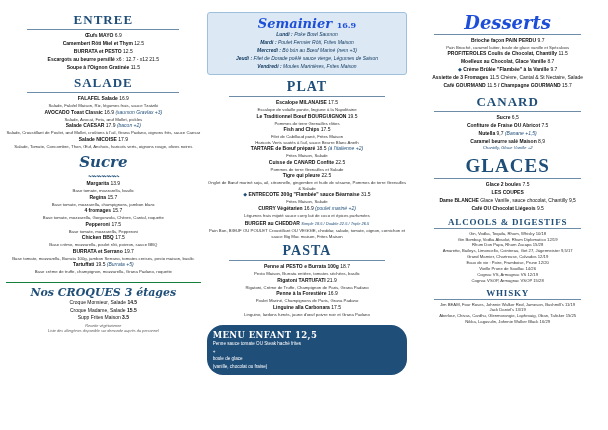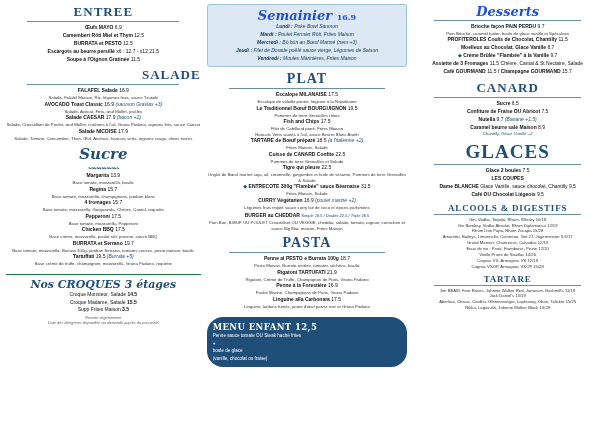--- a/index.html
+++ b/index.html
@@ -6,21 +6,21 @@
   html, body {
     width: 608px; height: 430px;
     font-family: "Liberation Sans", sans-serif;
     background: #ffffff;
     overflow: hidden;
   }
   .page {
     position: relative;
     width: 608px; height: 430px;
     background: #ffffff;
-    padding: 4px 6px;
+    padding: 12px 6px;
     display: flex;
     gap: 6px;
   }
   .col { display: flex; flex-direction: column; }
   .col-left  { width: 196px; }
   .col-mid   { width: 202px; }
   .col-right { width: 190px; }
 
   .script {
     font-family: "DejaVu Serif", serif;
@@ -109,21 +109,21 @@
       <div class="sect-title" style="font-size:13px;">ENTREE</div>
       <div class="rule"></div>
       <div class="item"><b>Œufs MAYO</b> <span>6.9</span></div>
       <div class="item"><b>Camembert Rôti Miel et Thym</b> <span>12.5</span></div>
       <div class="item"><b>BURRATA et PESTO</b> <span>12.5</span></div>
       <div class="item"><b>Escargots au beurre persillé</b> <span>x6 : 12.7 - x12 21.5</span></div>
       <div class="item"><b>Soupe à l'Oignon Gratinée</b> <span>11.5</span></div>
     </div>
 
     <div class="block">
-      <div class="sect-title" style="font-size:13px;text-align:right;">SALADE</div>
+      <div class="sect-title" style="font-size:13px;">SALADE</div>
       <div class="rule"></div>
 
       <div class="item">
         <b>FALAFEL Salade</b> <span>16.9</span>
       </div>
       <div class="desc center">Salade, Falafel Maison, Riz, légumes frais, sauce Tzatziki</div>
 
       <div class="item">
         <b>AVOCADO Toast Classic</b> <span>16.9</span>
         <span class="it blue">(saumon Gravlax +3)</span>
@@ -249,21 +249,21 @@
       <div class="k-sub">+</div>
       <div class="k-sub">boule de glace</div>
       <div class="k-sub">(vanille, chocolat ou fraise)</div>
     </div>
 
   </div>
 
   <div class="col col-right">
 
     <div class="block">
-      <div class="script" style="font-size:13px;">Desserts</div>
+      <div class="script" style="font-size:18px;">Desserts</div>
       <div class="rule"></div>
 
       <div class="item"><b>Brioche façon PAIN PERDU</b> <span>9.7</span></div>
       <div class="desc center">Pain Brioché, caramel laitier, boule de glace vanille et Spéculoos</div>
 
       <div class="item"><b>PROFITEROLES Coulis de Chocolat, Chantilly</b> <span>11.5</span></div>
       <div class="item"><b>Moelleux au Chocolat, Glace Vanille</b> <span>8.7</span></div>
       <div class="item"><span class="blue">◆</span> <b>Crème Brûlée "Flambée" à la Vanille</b> <span>9.7</span></div>
       <div class="item"><b>Assiette de 3 Fromages</b> <span>11.5</span> <span>Chèvre, Cantal &amp; St Nectaire, Salade</span></div>
       <div class="item"><b>Café GOURMAND</b> <span>11.5</span> <b>/ Champagne GOURMAND</b> <span>15.7</span></div>
@@ -296,21 +296,21 @@
       <div class="bar-sub">Rhum Don Papa, Rhum Zacapa 15/28</div>
       <div class="bar-sub">Amaretto, Baileys, Limoncello, Cointreau, Get 27, Jägermeister 9,5/17</div>
       <div class="bar-sub">Grand Marnier, Chartreuse, Calvados 12/19</div>
       <div class="bar-sub">Eaux de vie : Poire, Framboise, Prune 12/20</div>
       <div class="bar-sub">Vieille Prune de Souillac 14/26</div>
       <div class="bar-sub">Cognac VS, Armagnac VS 12/19</div>
       <div class="bar-sub">Cognac VSOP, Armagnac VSOP 15/28</div>
     </div>
 
     <div class="block spirits">
-      <div class="bar-title">TARTARE</div>
+      <div class="bar-title">WHISKY</div>
       <div class="rule"></div>
       <div class="bar-sub">Jim BEAM, Four Roses, Johnnie Walker Red, Jameson, Bushmill's 11/19</div>
       <div class="bar-sub">Jack Daniel's 13/19</div>
       <div class="bar-sub">Aberlour, Chivas, Cardhu, Glenmorangie, Laphroaig, Oban, Talisker 15/25</div>
       <div class="bar-sub">Nikka, Lagavulin, Johnnie Walker Black 16/29</div>
     </div>
 
   </div>
 </div>
 

